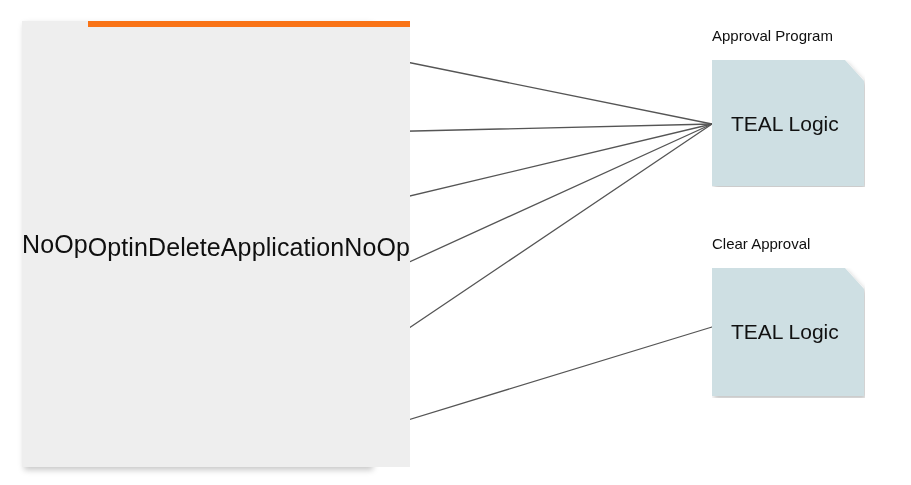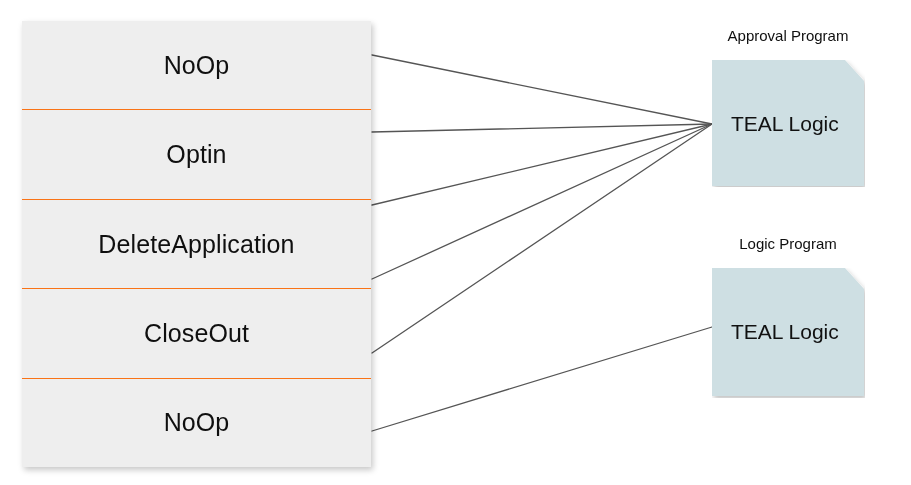--- a/index.html
+++ b/index.html
@@ -38,32 +38,32 @@
   #oncomplete-panel {
     position: absolute;
     left: 22px;
     top: 21px;
     width: 349px;
     height: 446px;
     background: #eeeeee;
     box-shadow: 2px 3px 6px rgba(0,0,0,0.22);
     z-index: 2;
     display: flex;
-    flex-direction: column;
+    flex-direction: row;
   }
   .oncomplete-row {
     flex: 1 1 0;
     display: flex;
     align-items: center;
     justify-content: center;
     position: relative;
     background: #eeeeee;
   }
   .oncomplete-row + .oncomplete-row {
-    border-top: 1px solid #f97316;
+    border-top: 6px solid #f97316;
   }
   .oncomplete-row-label {
     font-size: 25px;
     color: #0f0f0f;
     line-height: 1;
     letter-spacing: 0.1px;
     white-space: nowrap;
   }
 
   
@@ -72,21 +72,21 @@
     z-index: 2;
   }
   #approval-program-group { left: 712px; top: 28px; width: 155px; height: 160px; }
   #clear-program-group    { left: 712px; top: 236px; width: 155px; height: 162px; }
 
   .program-title {
     position: absolute;
     top: 0;
     left: 0;
     width: 152px;
-    text-align: center;
+    text-align: left;
     font-size: 15px;
     color: #0f0f0f;
     line-height: 1;
     white-space: nowrap;
   }
 
   .program-shape-wrap {
     position: absolute;
     left: 0;
     top: 32px;
@@ -129,44 +129,41 @@
     <div class="oncomplete-row">
       <span class="oncomplete-row-label">NoOp</span>
     </div>
     <div class="oncomplete-row">
       <span class="oncomplete-row-label">Optin</span>
     </div>
     <div class="oncomplete-row">
       <span class="oncomplete-row-label">DeleteApplication</span>
     </div>
     <div class="oncomplete-row">
-      <span class="oncomplete-row-label">CloseOut</span>
-    </div>
-    <div class="oncomplete-row">
       <span class="oncomplete-row-label">NoOp</span>
     </div>
   </div>
 
   <div class="program-group" id="approval-program-group">
     <div class="program-title">Approval Program</div>
     <div class="program-shape-wrap">
       <svg class="program-shape-svg" width="153" height="127" viewBox="0 0 153 127" xmlns="http://www.w3.org/2000/svg">
         <defs>
           <filter id="noteShadowA" x="-25%" y="-25%" width="160%" height="170%">
             <feDropShadow dx="2" dy="3" stdDeviation="2.6" flood-color="#000000" flood-opacity="0.24"></feDropShadow>
           </filter>
         </defs>
         <path d="M 0 0 L 133 0 L 152 21 L 152 126 L 0 126 Z" fill="#cedfe3" filter="url(#noteShadowA)"></path>
       </svg>
       <span class="program-shape-label">TEAL Logic</span>
     </div>
   </div>
 
   <div class="program-group" id="clear-program-group">
-    <div class="program-title">Logic Program</div>
+    <div class="program-title">Clear Approval</div>
     <div class="program-shape-wrap">
       <svg class="program-shape-svg" width="153" height="130" viewBox="0 0 153 130" xmlns="http://www.w3.org/2000/svg">
         <defs>
           <filter id="noteShadowB" x="-25%" y="-25%" width="160%" height="170%">
             <feDropShadow dx="2" dy="3" stdDeviation="2.6" flood-color="#000000" flood-opacity="0.24"></feDropShadow>
           </filter>
         </defs>
         <path d="M 0 0 L 133 0 L 152 21 L 152 128 L 0 128 Z" fill="#cedfe3" filter="url(#noteShadowB)"></path>
       </svg>
       <span class="program-shape-label">TEAL Logic</span>

